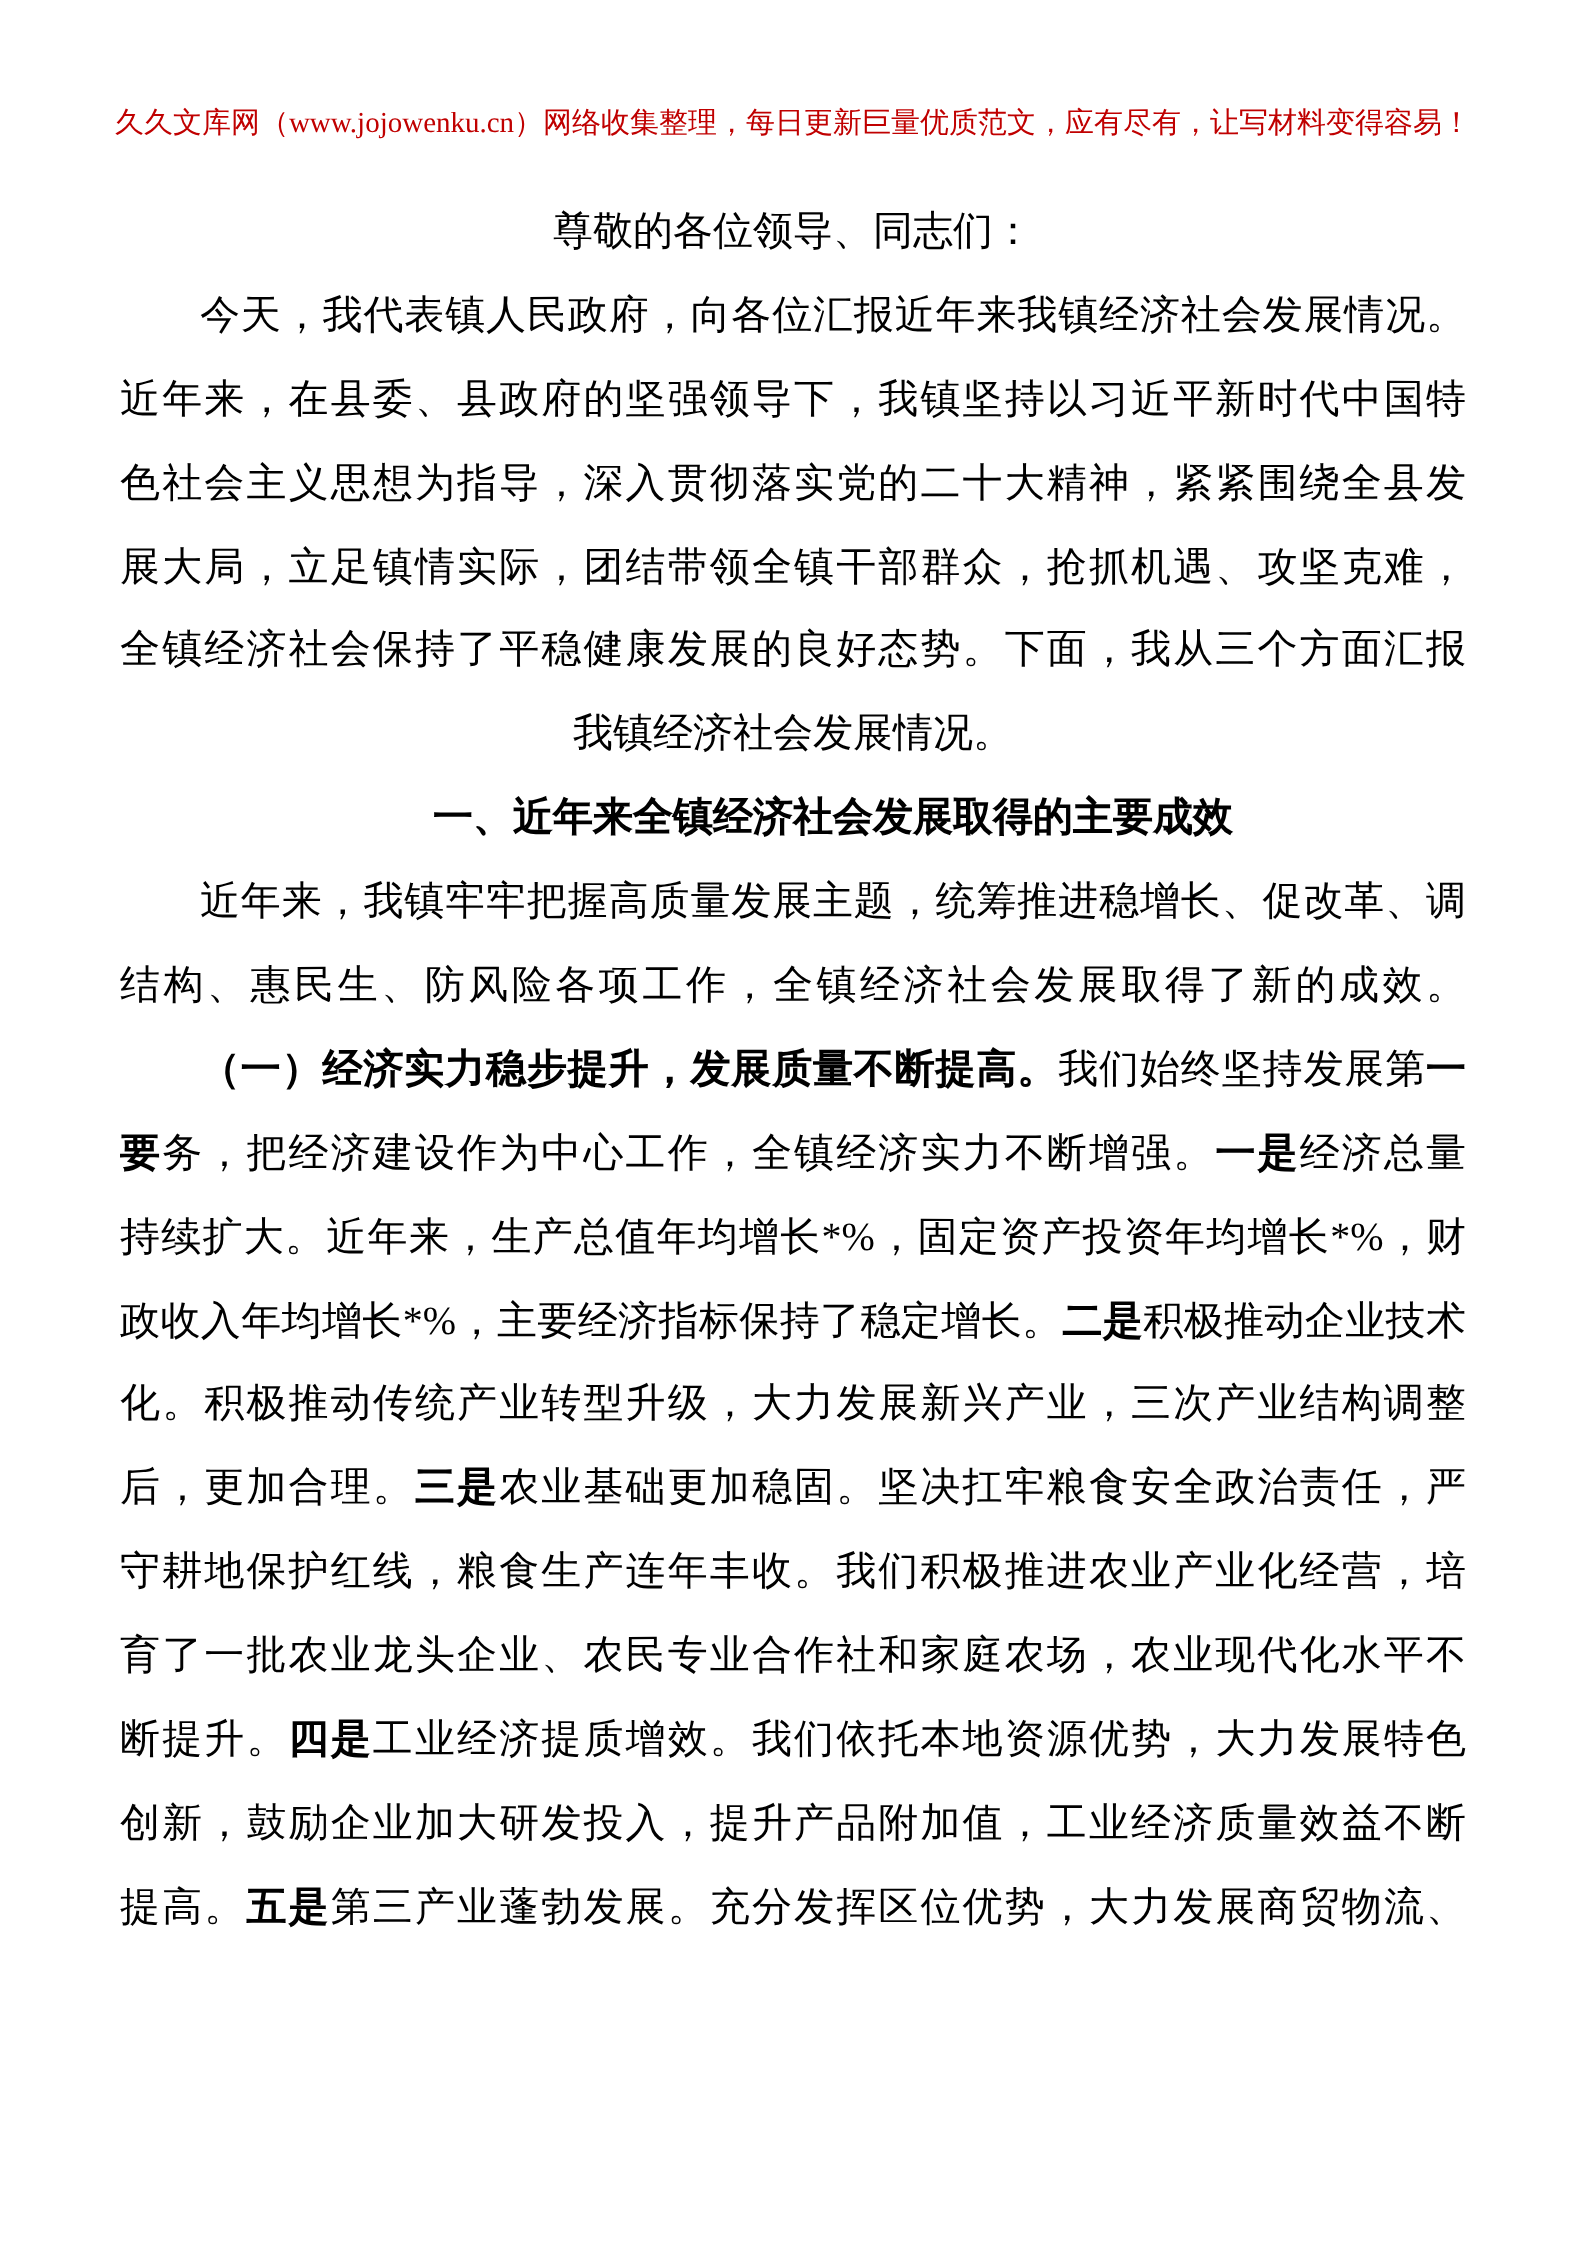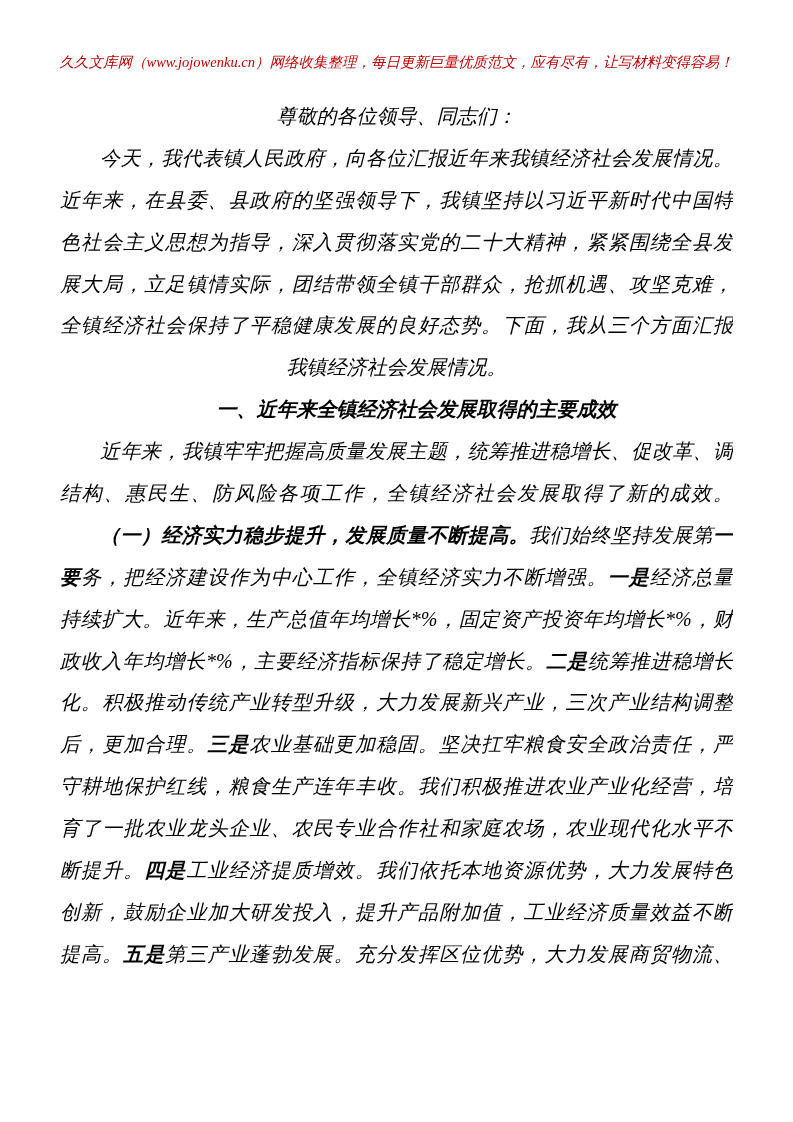--- a/index.html
+++ b/index.html
@@ -8,21 +8,20 @@
     background: #ffffff;
   }
   .page {
     position: relative;
     width: 793px;
     height: 1122px;
     background: #ffffff;
     overflow: hidden;
     font-family: "Liberation Serif", "DejaVu Serif", serif;
     color: #000000;
-    font-style: italic;
   }
   .header {
     position: absolute;
     top: 52px;
     left: 0;
     width: 100%;
     text-align: center;
     font-size: 14.5px;
     line-height: 20px;
     white-space: nowrap;
@@ -65,21 +64,21 @@
       <div class="line justify"><span class="seg">色社会主义思想为指导，深入贯彻落实党的二十大精神，紧紧围绕全县发</span></div>
       <div class="line justify"><span class="seg">展大局，立足镇情实际，团结带领全镇干部群众，抢抓机遇、攻坚克难，</span></div>
       <div class="line justify"><span class="seg">全镇经济社会保持了平稳健康发展的良好态势。下面，我从三个方面汇报</span></div>
       <div class="line"><span class="seg">我镇经济社会发展情况。</span></div>
       <div class="line indent"><span class="seg bold">一、近年来全镇经济社会发展取得的主要成效</span></div>
       <div class="line justify indent"><span class="seg">近年来，我镇牢牢把握高质量发展主题，统筹推进稳增长、促改革、调</span></div>
       <div class="line justify"><span class="seg">结构、惠民生、防风险各项工作，全镇经济社会发展取得了新的成效。</span></div>
       <div class="line justify indent"><span class="seg bold">（一）经济实力稳步提升，发展质量不断提高。</span><span class="seg">我们始终坚持发展第</span><span class="seg bold">一</span></div>
       <div class="line justify"><span class="seg bold">要</span><span class="seg">务，把经济建设作为中心工作，全镇经济实力不断增强。</span><span class="seg bold">一是</span><span class="seg">经济总量</span></div>
       <div class="line justify"><span class="seg">持续扩大。近年来，生产总值年均增长*%，固定资产投资年均增长*%，财</span></div>
-      <div class="line justify"><span class="seg">政收入年均增长*%，主要经济指标保持了稳定增长。</span><span class="seg bold">二是</span><span class="seg">统筹推进稳增长</span></div>
+      <div class="line justify"><span class="seg">政收入年均增长*%，主要经济指标保持了稳定增长。</span><span class="seg bold">二是</span><span class="seg">积极推动企业技术</span></div>
       <div class="line justify"><span class="seg">化。积极推动传统产业转型升级，大力发展新兴产业，三次产业结构调整</span></div>
       <div class="line justify"><span class="seg">后，更加合理。</span><span class="seg bold">三是</span><span class="seg">农业基础更加稳固。坚决扛牢粮食安全政治责任，严</span></div>
       <div class="line justify"><span class="seg">守耕地保护红线，粮食生产连年丰收。我们积极推进农业产业化经营，培</span></div>
       <div class="line justify"><span class="seg">育了一批农业龙头企业、农民专业合作社和家庭农场，农业现代化水平不</span></div>
       <div class="line justify"><span class="seg">断提升。</span><span class="seg bold">四是</span><span class="seg">工业经济提质增效。我们依托本地资源优势，大力发展特色</span></div>
       <div class="line justify"><span class="seg">创新，鼓励企业加大研发投入，提升产品附加值，工业经济质量效益不断</span></div>
       <div class="line justify"><span class="seg">提高。</span><span class="seg bold">五是</span><span class="seg">第三产业蓬勃发展。充分发挥区位优势，大力发展商贸物流、</span></div>
     </div>
 </div>
 

